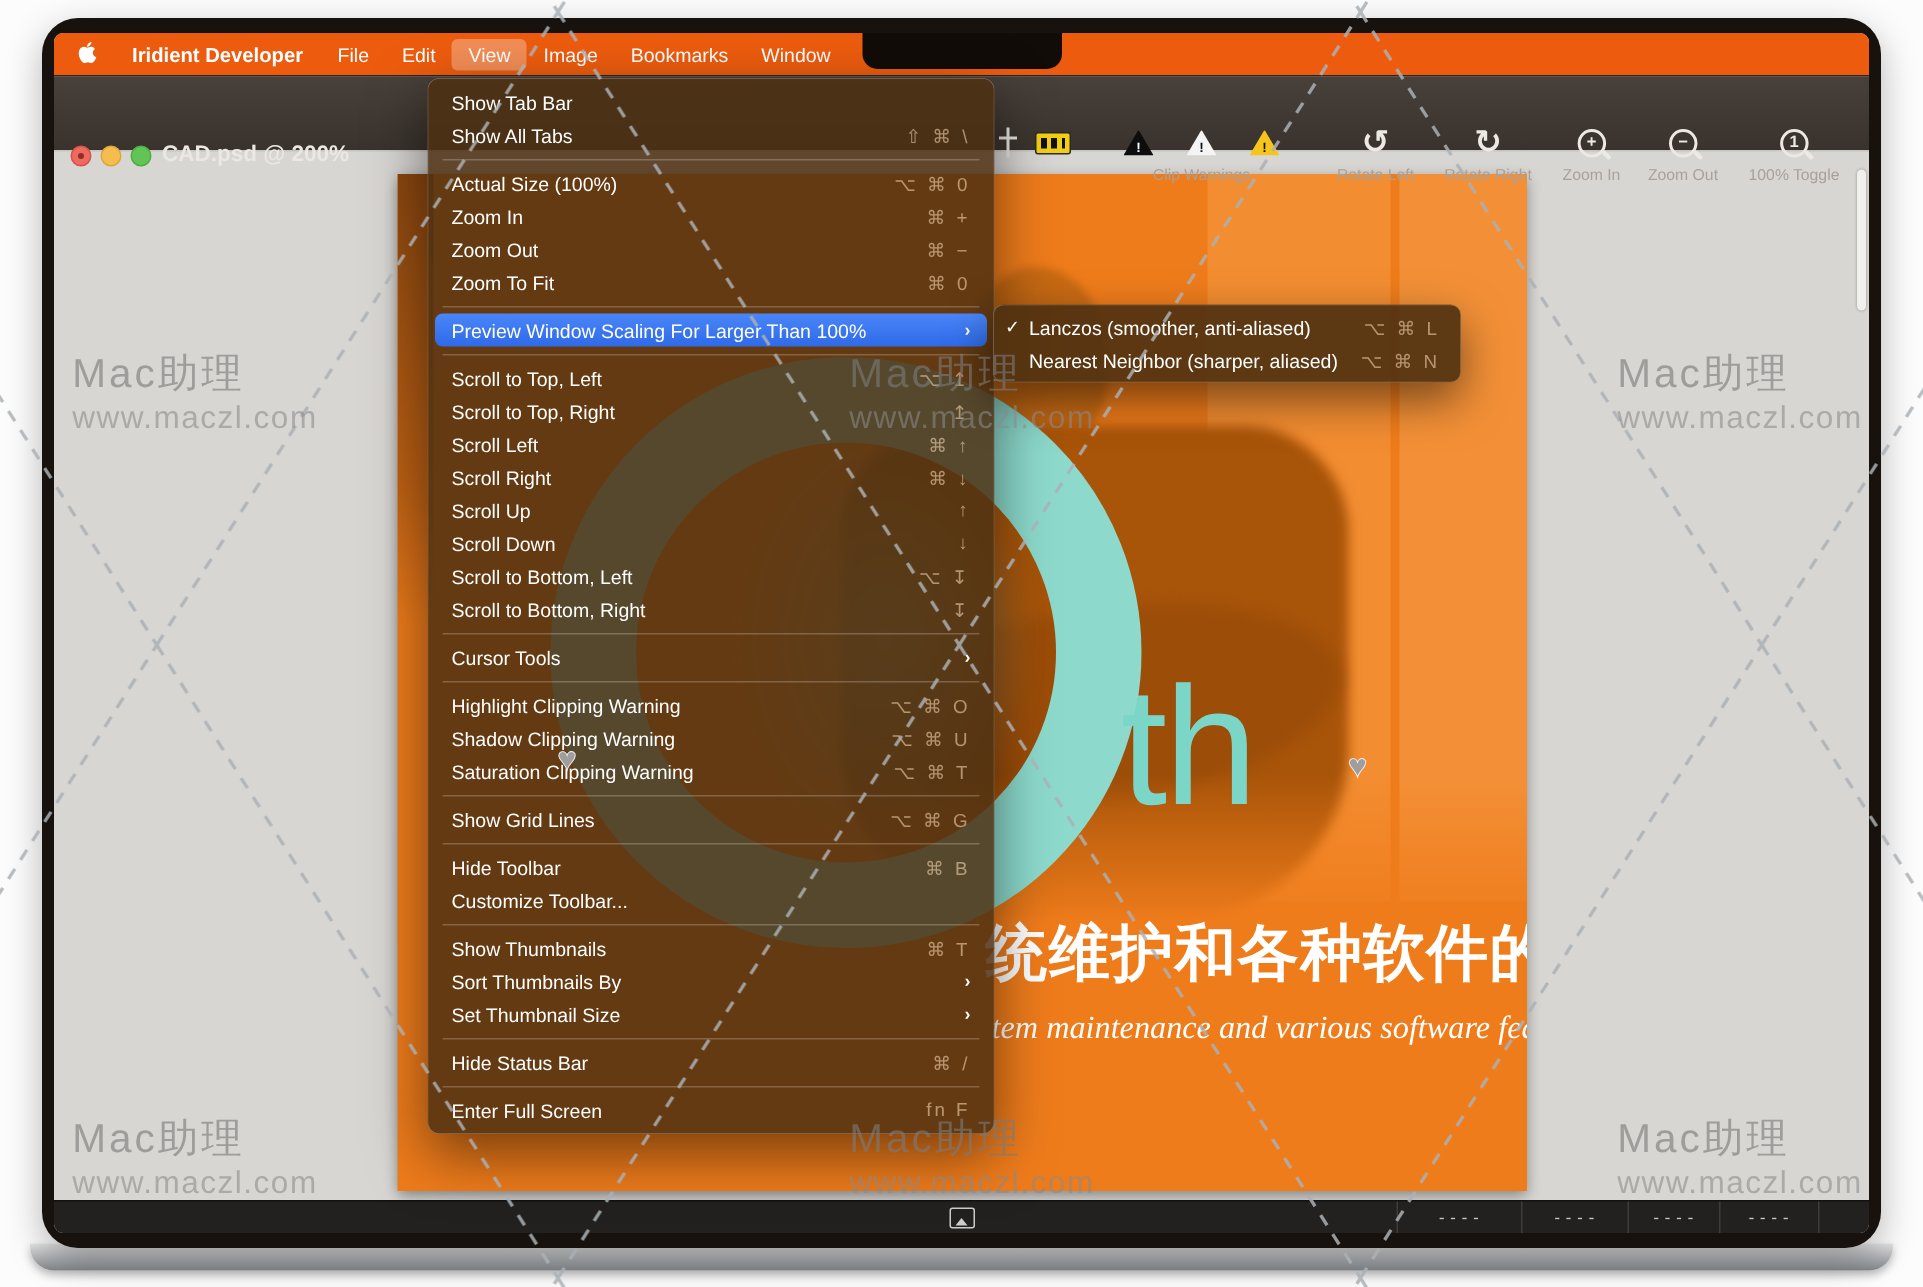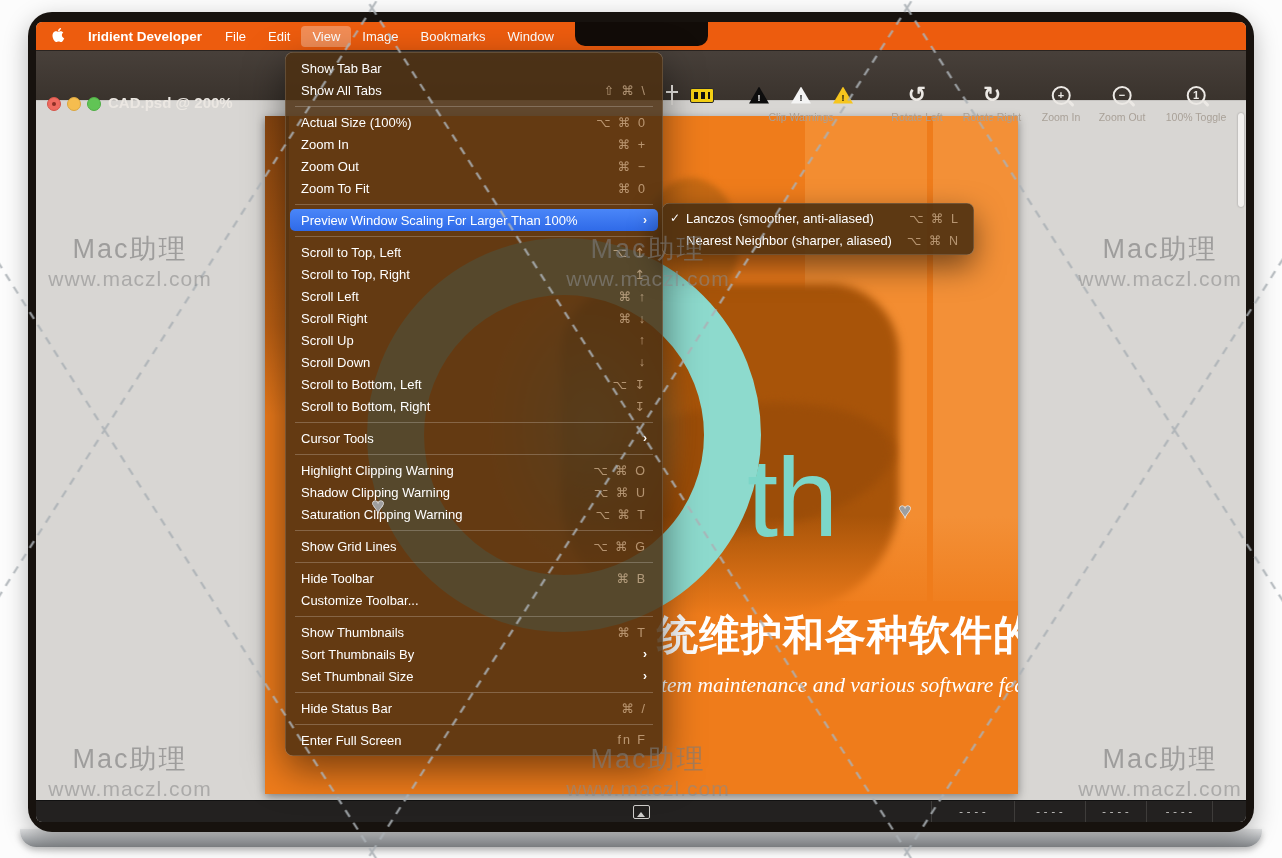--- a/index.html
+++ b/index.html
@@ -105,21 +105,21 @@
   .msep{height:1px;background:rgba(255,255,255,.22);margin:4.5px 10px;}
   .submenu{position:absolute;left:626px;top:181px;width:312px;z-index:45;box-sizing:border-box;
     background:rgba(77,48,17,.9);border-radius:7px;padding:4px 0;
     box-shadow:0 12px 30px rgba(0,0,0,.5),inset 0 0 0 0.5px rgba(255,255,255,.28);}
   .submenu .mi{padding:0 14px 0 8px;}
   .check{width:16px;font-size:12px;color:#fff;}
 
   
   .wm-svg{position:absolute;left:0;top:0;z-index:190;pointer-events:none;}
   .wm{position:absolute;z-index:200;pointer-events:none;transform:translateX(-50%);
-    text-align:center;white-space:nowrap;}
+    text-align:left;white-space:nowrap;}
   .wm .wm-brand{font-size:27px;color:rgba(122,122,122,.62);letter-spacing:2px;}
   .wm .wm-url{font-size:21px;color:rgba(138,138,138,.58);letter-spacing:1px;}
 </style>
 </head>
 <body>
 
 <div class="page">
 
   <div class="laptop-chin"></div>
 

